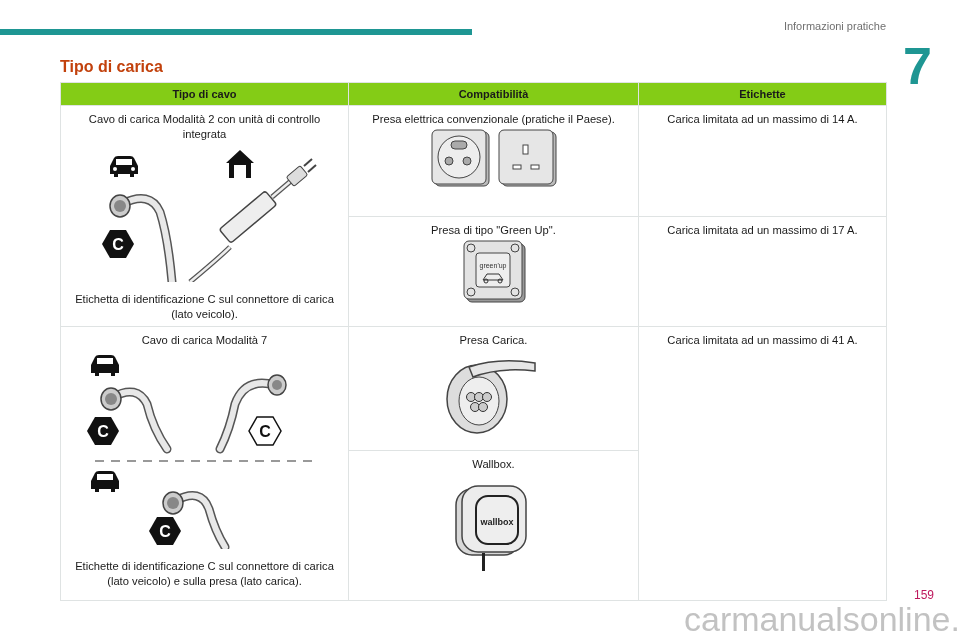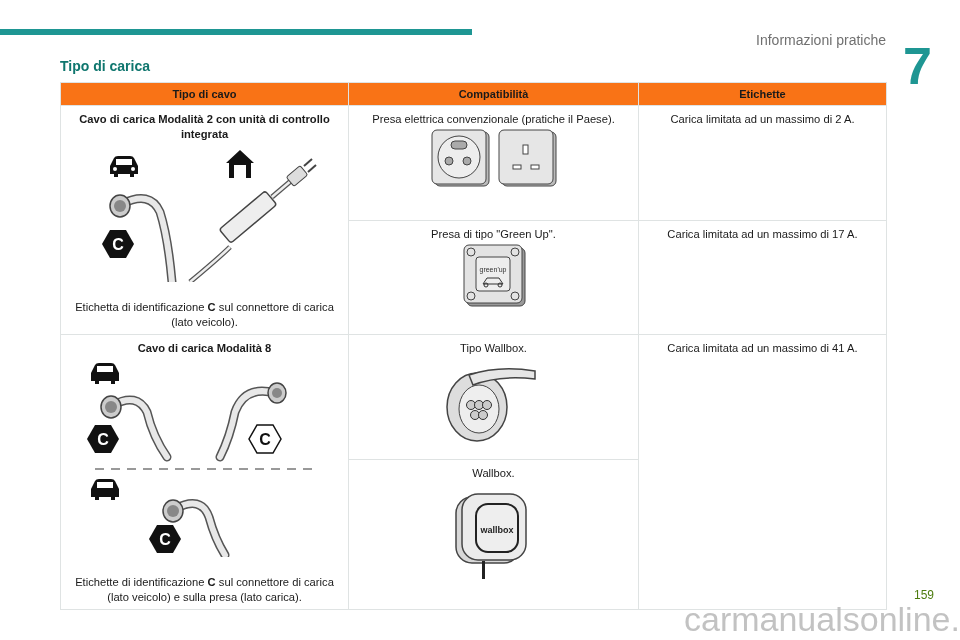--- a/index.html
+++ b/index.html
@@ -1,40 +1,40 @@
 <!DOCTYPE html>
 <html><head>
 <meta charset="utf-8">
 <style>
   * { box-sizing: border-box; margin: 0; padding: 0; }
   body {
     width: 960px; height: 640px; background: #ffffff; position: relative; overflow: hidden;
     font-family: "Liberation Sans", sans-serif; color: #1a1a1a;
   }
   .top-bar { position: absolute; left: 0; top: 29px; width: 472px; height: 6px; background: #1e9693; }
-  .section-title { position: absolute; right: 74px; top: 32px; font-size: 14px; color: #707070; }
+  .section-title { position: absolute; right: 74px; top: 20px; font-size: 11px; color: #707070; }
   .chapter-num { position: absolute; left: 903px; top: 40px; font-size: 52px; font-weight: bold; color: #1e9693; line-height: 1; }
-  .page-title { position: absolute; left: 60px; top: 58px; font-size: 14px; font-weight: bold; color: #0f766e; }
+  .page-title { position: absolute; left: 60px; top: 58px; font-size: 16px; font-weight: bold; color: #c2410c; }
 
   table.charge {
     position: absolute; left: 60px; top: 82px; width: 826px;
     border-collapse: collapse; font-size: 11.2px; table-layout: fixed;
   }
   table.charge th, table.charge td { border: 1px solid #dfe3e3; text-align: center; vertical-align: top; }
-  table.charge th { background: #f97316; font-weight: bold; height: 23px; padding: 5px 4px 4px; font-size: 11px; }
+  table.charge th { background: #84cc16; font-weight: bold; height: 23px; padding: 5px 4px 4px; font-size: 11px; }
   table.charge td { padding: 6px 6px 4px; line-height: 1.35; }
   col.c1 { width: 288px; } col.c2 { width: 290px; } col.c3 { width: 248px; }
-  .bold { font-weight: bold; }
+  .bold { font-weight: normal; }
   .fig { display: block; margin: 0 auto; }
   .row1 td { height: 100px; }
   .row2 td { height: 99px; }
   .row3 td { height: 124px; }
   .row4 td { height: 150px; }
-  .caption { margin-top: 18px; }
-  .page-number { position: absolute; right: 26px; top: 588px; font-size: 12px; color: #4d7c0f; }
+  .caption { margin-top: 10px; }
+  .page-number { position: absolute; right: 26px; top: 588px; font-size: 12px; color: #be185d; }
   .watermark { position: absolute; left: 684px; top: 600px; font-size: 34px; color: #b8b8b8; letter-spacing: 0; opacity: .85; }
 </style>
 </head>
 <body>
 
 <div class="top-bar"></div>
 <div class="section-title">Informazioni pratiche</div>
 <div class="chapter-num">7</div>
 <div class="page-title">Tipo di carica</div>
 
@@ -108,21 +108,21 @@
           </g>
           <g>
             <rect x="73" y="5" width="54" height="54" rx="5" fill="#bbb" stroke="#444"></rect>
             <rect x="70" y="3" width="54" height="54" rx="5" fill="#e6e6e6" stroke="#444"></rect>
             <rect x="94" y="18" width="5" height="9" fill="#fff" stroke="#444"></rect>
             <rect x="84" y="38" width="8" height="4" fill="#fff" stroke="#444"></rect>
             <rect x="102" y="38" width="8" height="4" fill="#fff" stroke="#444"></rect>
           </g>
         </svg>
       </td>
-      <td>Carica limitata ad un massimo di 2 A.</td>
+      <td>Carica limitata ad un massimo di 14 A.</td>
     </tr>
     <tr class="row2">
       <td>
         <div>Presa di tipo "Green Up".</div>
         <svg class="fig" width="70" height="66" viewBox="0 0 70 66">
           <rect x="8" y="6" width="58" height="58" rx="5" fill="#999" stroke="#444"></rect>
           <rect x="5" y="3" width="58" height="58" rx="5" fill="#e3e3e3" stroke="#444"></rect>
           <circle cx="12" cy="10" r="4" fill="none" stroke="#444"></circle>
             <circle cx="56" cy="10" r="4" fill="none" stroke="#444"></circle>
           <circle cx="12" cy="54" r="4" fill="none" stroke="#444"></circle>
@@ -134,21 +134,21 @@
               <circle cx="27" cy="43" r="2" fill="none" stroke="#333"></circle>
               <circle cx="41" cy="43" r="2" fill="none" stroke="#333"></circle>
             </g>
         </svg>
       </td>
       <td>Carica limitata ad un massimo di 17 A.</td>
     </tr>
 
     <tr class="row3">
       <td rowspan="2">
-        <div class="bold">Cavo di carica Modalità 8</div>
+        <div class="bold">Cavo di carica Modalità 7</div>
         <svg class="fig" width="260" height="200" viewBox="0 0 260 200">
           <g transform="translate(14,4)">
             <path d="M2 12 L6 4 Q7 2 10 2 L22 2 Q25 2 26 4 L30 12 L30 20 L26 20 L26 23 L22 23 L22 20 L10 20 L10 23 L6 23 L6 20 L2 20 Z" fill="#111"></path>
             <rect x="8" y="5" width="16" height="6" fill="#fff"></rect>
           </g>
           <g>
             <path d="M38 48 Q62 35 72 55 Q78 80 92 100" stroke="#555" stroke-width="9" fill="none" stroke-linecap="round"></path>
             <path d="M38 48 Q62 35 72 55 Q78 80 92 100" stroke="#e8e8e8" stroke-width="6" fill="none" stroke-linecap="round"></path>
             <ellipse cx="36" cy="50" rx="10" ry="11" fill="#ccc" stroke="#444" stroke-width="1.5"></ellipse>
             <circle cx="36" cy="50" r="6" fill="#888"></circle>
@@ -179,21 +179,21 @@
             <circle cx="98" cy="154" r="6" fill="#888"></circle>
           </g>
           <g transform="translate(74,168)">
             <polygon points="8,0 24,0 32,14 24,28 8,28 0,14" fill="#111"></polygon>
             <text x="16" y="20" text-anchor="middle" font-weight="bold" font-size="16" font-family="Liberation Sans, sans-serif" fill="#fff">C</text>
           </g>
         </svg>
         <div class="caption"><span>Etichette di identificazione </span><span class="bold">C</span><span> sul connettore di carica (lato veicolo) e sulla presa (lato carica).</span></div>
       </td>
       <td>
-        <div>Tipo Wallbox.</div>
+        <div>Presa Carica.</div>
         <svg class="fig" width="110" height="80" viewBox="0 0 110 80" style="margin-top:6px">
           <ellipse cx="38" cy="44" rx="30" ry="34" fill="#ddd" stroke="#444" stroke-width="1.5"></ellipse>
           <ellipse cx="40" cy="46" rx="20" ry="24" fill="#eee" stroke="#444"></ellipse>
           <path d="M30 12 Q60 2 96 8 L96 16 Q60 12 34 22 Z" fill="#e6e6e6" stroke="#444" stroke-width="1.5"></path>
           <g fill="#ccc" stroke="#333">
             <circle cx="32" cy="42" r="4.5"></circle>
               <circle cx="40" cy="42" r="4.5"></circle>
               <circle cx="48" cy="42" r="4.5"></circle>
             <circle cx="36" cy="52" r="4.5"></circle>
               <circle cx="44" cy="52" r="4.5"></circle>

